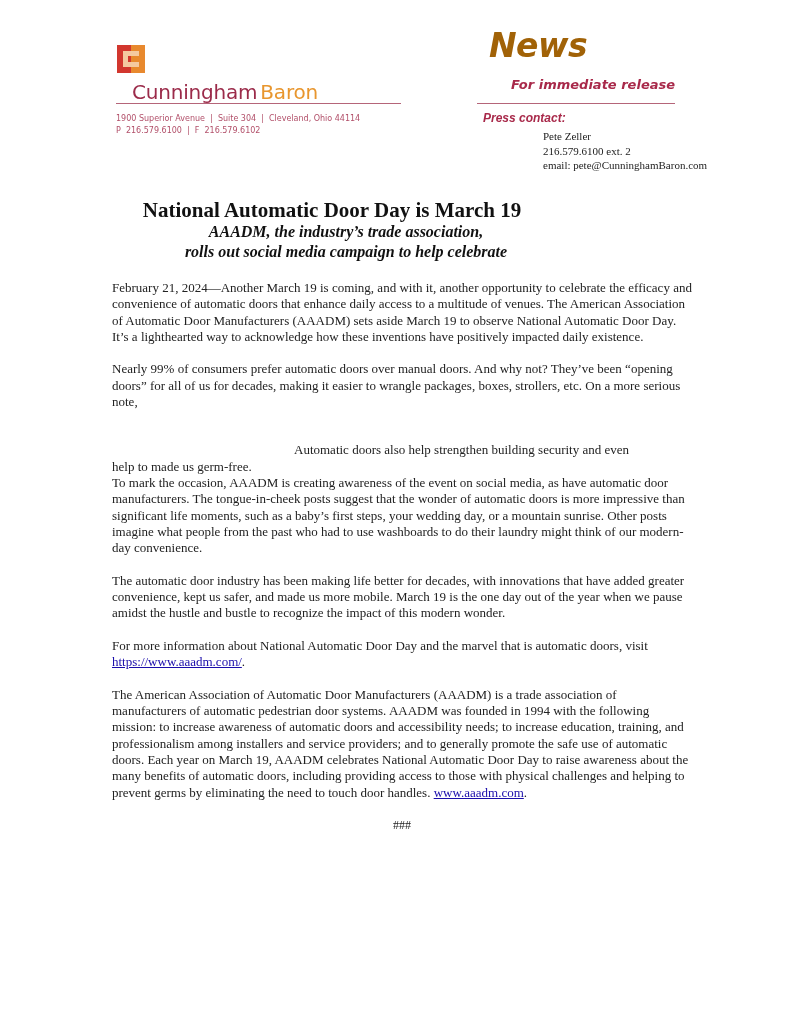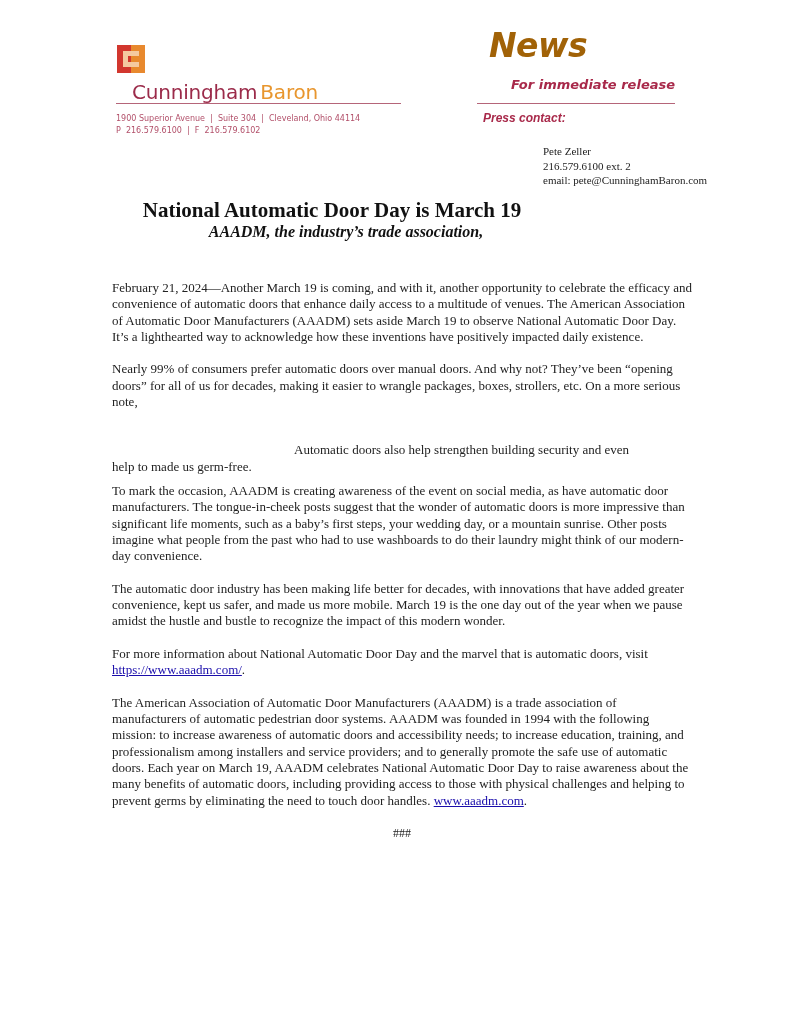--- a/index.html
+++ b/index.html
@@ -15,21 +15,21 @@
   .brand { left: 132px; top: 80px; font-family: "DejaVu Sans", sans-serif; font-size: 20px; letter-spacing: -0.2px; }
   .brand .a { color: #9b2b4a; }
   .brand .b { color: #e8962e; margin-left: 3px; }
   .rule-left { left: 116px; top: 103px; width: 285px; height: 1px; background: #b56579; }
   .address { left: 116px; top: 113px; font-family: "DejaVu Sans", sans-serif; font-size: 8px; color: #b2506a; line-height: 12px; }
   
   .news { left: 489px; top: 26px; font-family: "DejaVu Sans", sans-serif; font-weight: bold; font-style: italic; font-size: 33px; color: #a16207; letter-spacing: -0.5px; }
   .release { left: 511px; top: 77px; font-family: "DejaVu Sans", sans-serif; font-weight: bold; font-style: italic; font-size: 13px; color: #a8294a; }
   .rule-right { left: 477px; top: 103px; width: 198px; height: 1px; background: #b56579; }
   .press { left: 483px; top: 111px; font-family: Liberation Sans, sans-serif; font-weight: bold; font-style: italic; font-size: 12px; color: #a8294a; }
-  .contact { left: 543px; top: 144px; font-size: 11px; line-height: 14.5px; color: #222; }
+  .contact { left: 543px; top: 129px; font-size: 11px; line-height: 14.5px; color: #222; }
   
   .headline { left: 0; width: 664px; top: 198px; text-align: center; font-weight: bold; font-size: 21px; color: #111; }
   .sub { left: 0; width: 692px; top: 222px; text-align: center; font-weight: bold; font-style: italic; font-size: 16px; line-height: 20px; color: #111; }
   
   .body { left: 112px; width: 580px; top: 280px; font-size: 13px; line-height: 16.3px; color: #222; }
   .body p { margin: 0 0 16.3px 0; }
   .body a { color: #1a0dab; text-decoration: underline; }
   .gap { display:block; height: 32px; }
   .indent { padding-left: 182px; }
   .about-h { font-weight: bold; }
@@ -60,25 +60,26 @@
 <div class="abs press">Press contact:</div>
 <div class="abs contact">
   <div>Pete Zeller</div>
   <div>216.579.6100 ext. 2</div>
   <div>email: pete@CunninghamBaron.com</div>
 </div>
 
 <div class="abs headline">National Automatic Door Day is March 19</div>
 <div class="abs sub">
   <div>AAADM, the industry’s trade association,</div>
+  <div>rolls out social media campaign to help celebrate</div>
 </div>
 
 <div class="abs body">
   <p>February 21, 2024—Another March 19 is coming, and with it, another opportunity to celebrate the efficacy and convenience of automatic doors that enhance daily access to a multitude of venues. The American Association of Automatic Door Manufacturers (AAADM) sets aside March 19 to observe National Automatic Door Day. It’s a lighthearted way to acknowledge how these inventions have positively impacted daily existence.</p>
-  <p style="margin-bottom:8px">
+  <p style="margin-bottom:0">
     <span>Nearly 99% of consumers prefer automatic doors over manual doors. And why not? They’ve been “opening doors” for all of us for decades, making it easier to wrangle packages, boxes, strollers, etc. On a more serious note,</span>
     <span class="gap"></span>
     <span class="indent" style="display:block">Automatic doors also help strengthen building security and even</span>
     <span style="display:block">help to made us germ-free.</span>
   </p>
   <p>To mark the occasion, AAADM is creating awareness of the event on social media, as have automatic door manufacturers. The tongue-in-cheek posts suggest that the wonder of automatic doors is more impressive than significant life moments, such as a baby’s first steps, your wedding day, or a mountain sunrise. Other posts imagine what people from the past who had to use washboards to do their laundry might think of our modern-day convenience.</p>
   <p>The automatic door industry has been making life better for decades, with innovations that have added greater convenience, kept us safer, and made us more mobile. March 19 is the one day out of the year when we pause amidst the hustle and bustle to recognize the impact of this modern wonder.</p>
   <p>
     <span>For more information about National Automatic Door Day and the marvel that is automatic doors, visit </span><a>https://www.aaadm.com/</a><span>.</span>
   </p>

